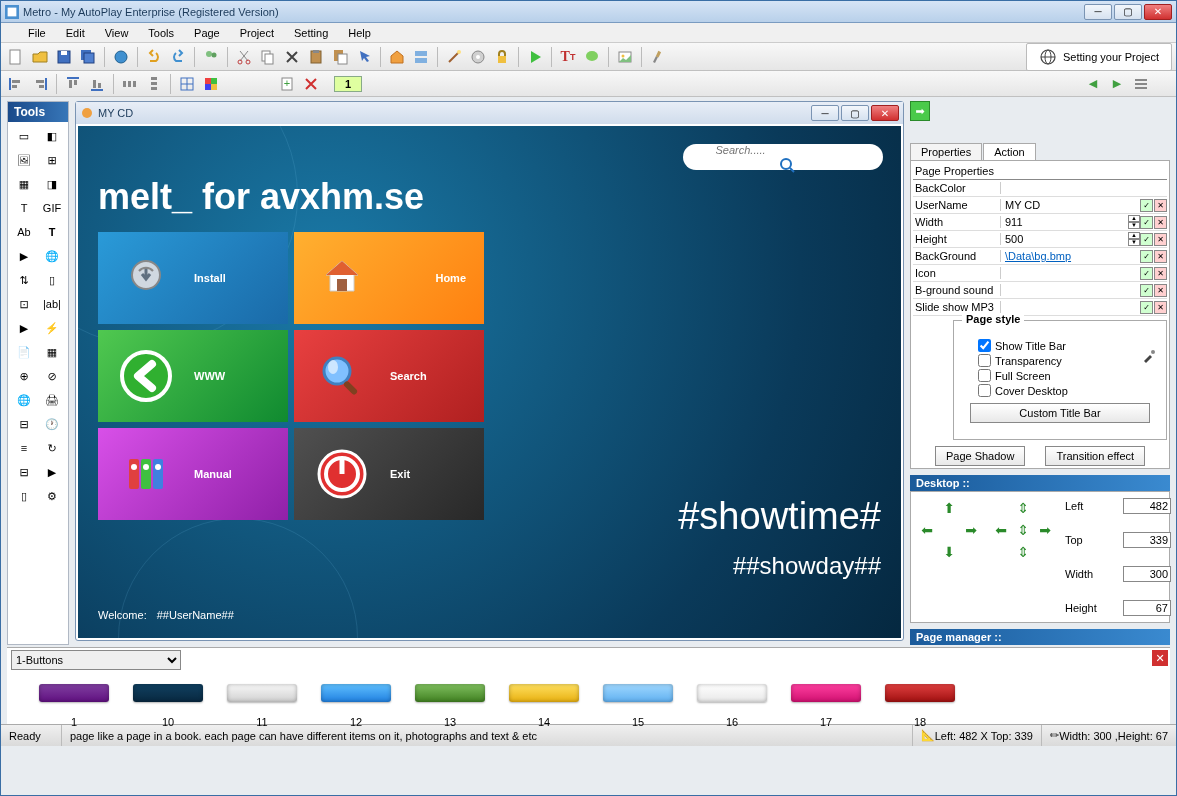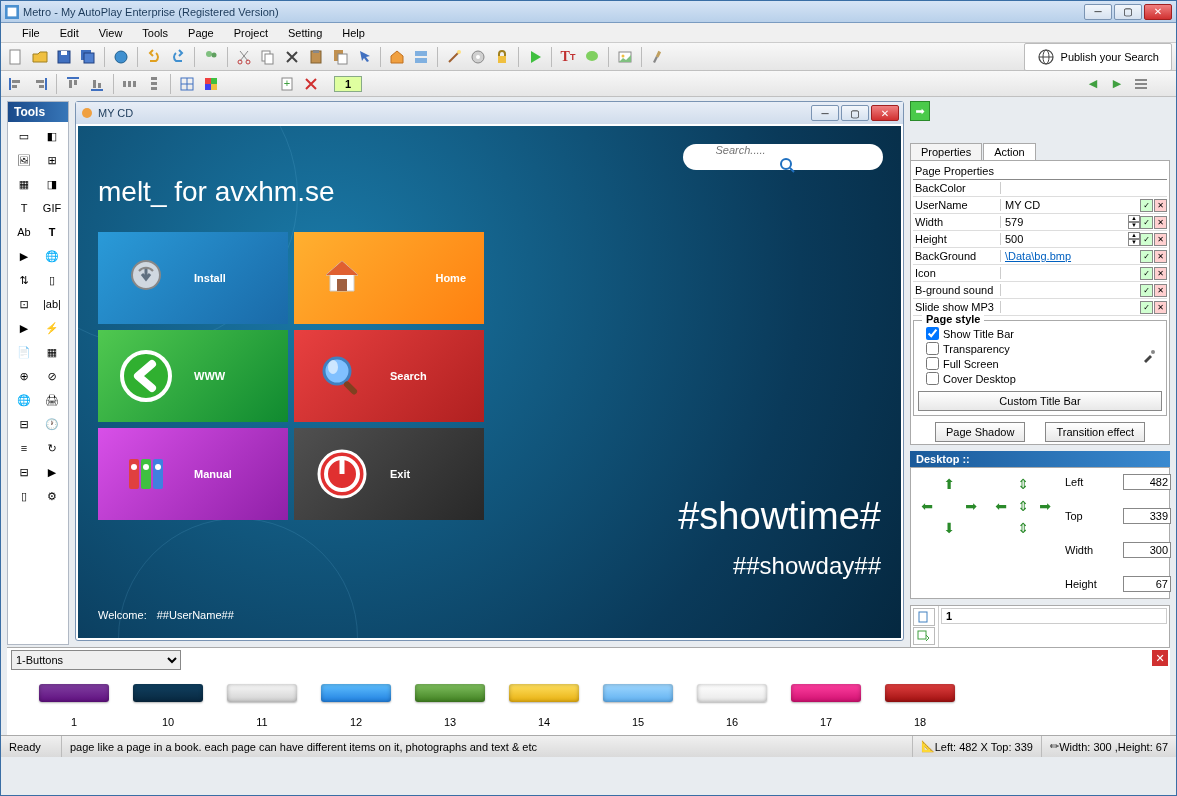--- a/index.html
+++ b/index.html
@@ -3,41 +3,41 @@
 <meta charset="utf-8">
 <style>
 * { box-sizing: border-box; margin: 0; padding: 0; font-family: Tahoma, Arial, sans-serif; font-size: 11px; }
 body { background: #e8ecf0; width: 1177px; height: 796px; overflow: hidden; border: 1px solid #3a6ea5; }
 .titlebar { background: linear-gradient(#d6e4f5, #b8d0ea); height: 22px; display: flex; align-items: center; padding: 0 4px; border-bottom: 1px solid #7a9bc0; }
 .titlebar .icon { width: 14px; height: 14px; margin-right: 4px; }
 .titlebar-text { flex: 1; color: #1b3a5a; font-size: 11px; }
 .win-ctrls { display: flex; gap: 2px; }
 .win-btn { width: 28px; height: 16px; border: 1px solid #7a94b3; background: linear-gradient(#f2f6fb,#d6e2f0); border-radius: 2px; display:flex; align-items:center; justify-content:center; font-size:10px; cursor:pointer;}
 .win-btn.close { background: linear-gradient(#f08080,#d03030); color:#fff; border-color:#a02020;}
-.menubar { background:#f0f0f0; height: 20px; display:flex; align-items:center; padding: 0 13px; gap: 4px; border-bottom:1px solid #ccc;}
+.menubar { background:#f0f0f0; height: 20px; display:flex; align-items:center; padding: 0 19px; gap: 4px; border-bottom:1px solid #ccc;}
 .menubar span { padding: 2px 8px; cursor:default; }
 .toolbar { background: linear-gradient(#f8f8f8,#e6e6e6); height: 28px; display:flex; align-items:center; padding: 0 4px; gap:2px; border-bottom:1px solid #c0c0c0;}
 .tb-btn { width:22px; height:22px; border:1px solid transparent; border-radius:2px; display:flex; align-items:center; justify-content:center; cursor:pointer;}
 .tb-sep { width:1px; height:20px; background:#bbb; margin:0 3px;}
 .publish-btn { margin-left:auto; background:#fff; border:1px solid #bbb; padding:4px 12px; display:flex; align-items:center; gap:6px; cursor:pointer; border-radius:2px;}
 .toolbar2 { background: linear-gradient(#f8f8f8,#e6e6e6); height: 26px; display:flex; align-items:center; padding: 0 4px; gap:2px; border-bottom:1px solid #c0c0c0;}
 .page-ind { background:#dfffa0; border:1px solid #8a8; padding:1px 10px; margin-left:10px; font-weight:bold;}
 .nav-arrows { margin-left:auto; display:flex; gap:2px; align-items:center; margin-right:20px;}
 .main-area { display:flex; height: 548px; }
 .tools-panel { width:62px; background:#fff; border:1px solid #b0b8c4; margin:4px 2px 0 6px;}
 .tools-header { background:linear-gradient(90deg,#1a4a8a,#3776b8); color:#fff; font-weight:bold; padding:3px 6px; font-size:12px;}
 .tools-grid { display:grid; grid-template-columns: 1fr 1fr; gap:2px; padding:3px;}
 .tool-item { width:26px; height:22px; display:flex; align-items:center; justify-content:center; cursor:pointer; border:1px solid transparent;}
 .canvas-area { flex:1; padding:4px; position:relative;}
 .inner-window { background:#fff; border:1px solid #7a94b3; border-radius:3px; width:100%; height:100%; display:flex; flex-direction:column;}
 .inner-titlebar { background:linear-gradient(#e8eef7,#d0dcec); height:22px; display:flex; align-items:center; padding:0 4px;}
 .inner-titlebar-text { flex:1; color:#1b3a5a; margin-left:4px;}
 .canvas { flex:1; background: radial-gradient(circle at 30% 30%, #1a7aa8, #0a3a5a 70%, #052840); position:relative; overflow:hidden; margin:2px;}
 .watermark-swirl { position:absolute; width:300px; height:300px; border:1px solid rgba(120,200,240,0.15); border-radius:50%; }
-.brand-text { position:absolute; top:50px; left:20px; color:#fff; font-size:28px; font-weight:400;}
+.brand-text { position:absolute; top:50px; left:20px; color:#fff; font-size:36px; font-weight:700;}
 .search-box { position:absolute; top:18px; right:18px; width:200px; height:26px; background:#fff; border-radius:13px; display:flex; align-items:center; padding:0 4px 0 12px;flex-direction:column;}
 .search-box input { border:none; outline:none; flex:1; font-style:italic; color:#888; background:transparent;}
 .search-ico { width:20px; height:20px; display:flex; align-items:center; justify-content:center;}
 .tiles { position:absolute; top:106px; left:20px; display:grid; grid-template-columns: 190px 190px; grid-template-rows: 92px 92px 92px; gap:6px;}
 .tile { display:flex; align-items:center; padding:0 18px; color:#fff; font-weight:bold; font-size:14px; position:relative;}
 .tile .tico { width:60px; height:60px; margin-right:18px; display:flex; align-items:center; justify-content:center;}
 .t-blue { background:linear-gradient(135deg,#2a9ad8,#1a6aa8);}
 .t-orange { background:linear-gradient(135deg,#ffb030,#ff8010);gap:46px;}
 .t-green { background:linear-gradient(135deg,#50c850,#108a30);}
 .t-red { background:linear-gradient(135deg,#e84040,#b02020);}
@@ -52,40 +52,40 @@
 .ptab.active { background:#f4f4f4;}
 .props-box { background:#fff; border:1px solid #aaa; padding:2px;}
 .props-header { font-weight:normal; border-bottom:1px solid #888; padding:2px;}
 .prop-row { display:flex; border-bottom:1px solid #ddd; height:17px; align-items:center;}
 .prop-label { width:88px; padding-left:2px; border-right:1px solid #ccc;}
 .prop-val { flex:1; padding-left:4px; }
 .prop-val.link { color:#0060c0; text-decoration:underline;}
 .prop-ctrls { display:flex; gap:1px; margin-left:auto;}
 .mini-btn { width:13px; height:13px; border:1px solid #888; font-size:8px; display:flex; align-items:center; justify-content:center; cursor:pointer;}
 .mini-btn.g { background:#d0ffd0;} .mini-btn.r { background:#ffd0d0;}
-.style-box { border:1px solid #aaa; margin-top:4px; padding:4px; background:#fff; position:relative;}
+.style-box { border:1px solid #aaa; margin-top:4px; padding:16px; background:#fff; position:relative;margin-left:40px;}
 .style-title { font-weight:bold; position:absolute; top:-8px; left:8px; background:#fff; padding:0 4px;}
 .chk-row { display:flex; align-items:center; gap:4px; margin:2px 0 2px 8px;}
 .chk-row input { margin:0;}
 .wide-btn { width:100%; padding:3px; border:1px solid #888; background:linear-gradient(#fff,#e8e8e8); cursor:pointer; margin-top:4px;}
 .two-btns { display:flex; gap:20px; justify-content:center; margin-top:6px;}
 .sm-btn { padding:3px 10px; border:1px solid #888; background:linear-gradient(#fff,#e8e8e8); cursor:pointer;}
 .obj-header { background:linear-gradient(90deg,#1a5a9a,#3a8ad0); color:#fff; padding:2px 6px; margin-top:6px; font-weight:bold;}
 .obj-box { background:#fff; border:1px solid #aaa; padding:6px; display:flex; gap:10px;}
 .arrow-pad { display:grid; grid-template-columns:20px 20px 20px; grid-template-rows:20px 20px 20px; gap:2px;}
 .arr { display:flex; align-items:center; justify-content:center; font-size:14px; color:#2a8a2a;}
 .dim-grid { display:grid; grid-template-columns: 40px 50px 14px; gap:18px; align-items:center; font-size:11px;}
 .dim-grid input { width:48px; height:16px; border:1px solid #888; text-align:right; padding-right:2px;}
 .spinner { display:flex; flex-direction:column; }
 .spinner div { width:12px; height:7px; border:1px solid #888; font-size:6px; text-align:center; line-height:5px; cursor:pointer;}
 .pm-box { background:#fff; border:1px solid #aaa; margin-top:6px; height:48px; display:flex;}
 .pm-side { width:28px; border-right:1px solid #ccc; display:flex; flex-direction:column; gap:1px; padding:2px;}
 .pm-btn { width:22px; height:18px; border:1px solid #bbb; cursor:pointer; display:flex; align-items:center; justify-content:center;}
 .pm-list { flex:1; padding:2px;}
-.bottom-gallery { height:88px; border-top:1px solid #aaa; background:#fff; margin:2px 6px 0 6px; position:relative;}
+.bottom-gallery { height:77px; border-top:1px solid #aaa; background:#fff; margin:2px 6px 0 6px; position:relative;}
 .gallery-sel { position:absolute; top:2px; left:4px;}
 .gallery-sel select { width:170px; height:20px; border:1px solid #888;}
 .gallery-close { position:absolute; top:2px; right:2px; width:16px; height:16px; background:#d03030; color:#fff; display:flex; align-items:center; justify-content:center; cursor:pointer;}
 .gallery-strip { position:absolute; top:28px; left:0; right:0; height:68px; white-space:nowrap; overflow-x:auto; overflow-y:hidden; padding: 8px 20px;}
 .g-item { display:inline-block; width:94px; text-align:center; vertical-align:top;}
 .g-swatch { width:70px; height:18px; margin:0 auto 14px; border-radius:3px; box-shadow: inset 0 0 4px rgba(0,0,0,0.3), 0 1px 2px rgba(0,0,0,0.3);}
 .statusbar { height:22px; background:linear-gradient(#f0f0f0,#dadada); border-top:1px solid #aaa; display:flex; align-items:center; font-size:11px;}
 .statusbar > div { border-left:1px solid #bbb; padding:8px 8px; height:100%; display:flex; align-items:center;}
 .go-arrow { width:20px; height:20px; background:#4aca4a; color:#fff; display:flex; align-items:center; justify-content:center; border:1px solid #2a8a2a; margin-bottom:2px; cursor:pointer;}
 svg { display:block; }
@@ -258,21 +258,21 @@
         <path d="M3 13l3-6 2 1-3 6z" fill="#888"></path>
         <rect x="7" y="2" width="3" height="6" fill="#c0a060" transform="rotate(25 8 5)"></rect>
       </svg>
     </div>
   <div class="publish-btn">
     <svg width="18" height="18">
         <circle cx="9" cy="9" r="7" fill="none" stroke="#444" stroke-width="1.2"></circle>
         <ellipse cx="9" cy="9" rx="3" ry="7" fill="none" stroke="#444"></ellipse>
         <line x1="2" y1="9" x2="16" y2="9" stroke="#444"></line>
       </svg>
-    <span>Publish your Search</span>
+    <span>Setting your Project</span>
   </div>
 </div>
 
 <div class="toolbar2">
   <div class="tb-btn">
       <svg width="16" height="16">
         <line x1="2" y1="2" x2="2" y2="14" stroke="#4070c0" stroke-width="2"></line>
         <rect x="4" y="4" width="8" height="3" fill="#888"></rect>
         <rect x="4" y="9" width="5" height="3" fill="#888"></rect>
       </svg>
@@ -511,21 +511,21 @@
           <div class="prop-row">
             <div class="prop-label">UserName</div>
             <div class="prop-val">MY CD</div>
             <div class="prop-ctrls">
               <div class="mini-btn g">✓</div>
               <div class="mini-btn r">✕</div>
             </div>
           </div>
           <div class="prop-row">
             <div class="prop-label">Width</div>
-            <div class="prop-val">579</div>
+            <div class="prop-val">911</div>
             <div class="spinner" style="margin-left:auto">
               <div>▲</div>
               <div>▼</div>
             </div>
             <div class="prop-ctrls">
               <div class="mini-btn g">✓</div>
               <div class="mini-btn r">✕</div>
             </div>
           </div>
           <div class="prop-row">
@@ -650,20 +650,21 @@
             <div>▼</div>
           </div>
         <span>Height</span>
           <input value="67" style="">
           <div class="spinner">
             <div>▲</div>
             <div>▼</div>
           </div>
       </div>
     </div>
+    <div class="obj-header">Page manager ::</div>
     <div class="pm-box">
       <div class="pm-side">
         <div class="pm-btn">
             <svg width="14" height="12">
               <rect x="2" y="1" width="8" height="10" fill="#fff" stroke="#4080c0"></rect>
             </svg>
           </div>
         <div class="pm-btn">
             <svg width="14" height="12">
               <rect x="1" y="1" width="8" height="8" fill="#fff" stroke="#40a040"></rect>

